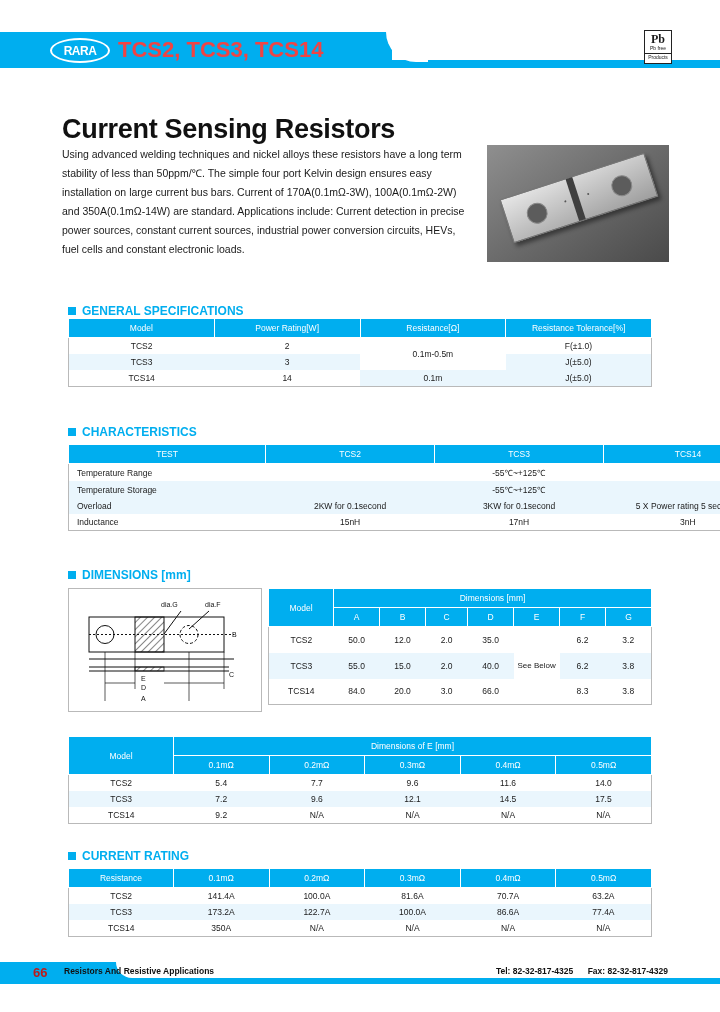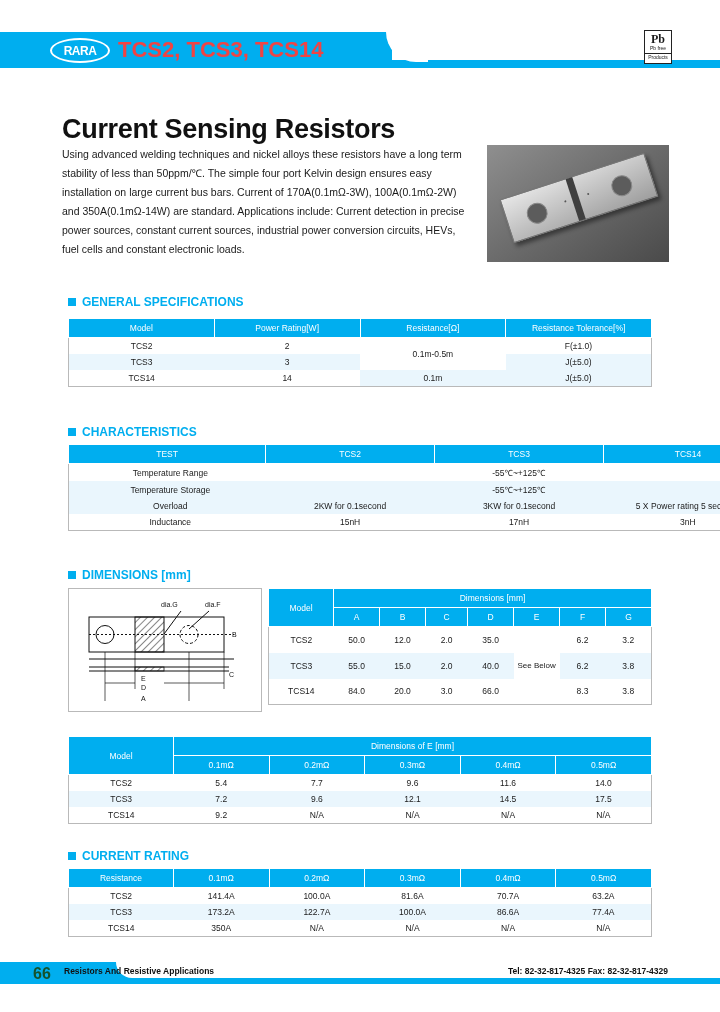--- a/index.html
+++ b/index.html
@@ -218,21 +218,21 @@
   }
   table.dt td {
     text-align: center;
     padding: 3px 2px;
     border: none;
     color: #1a1a1a;
     font-size: 8.5px;
   }
   table.dt tr.alt td { background: #eaf6fd; }
   table.dt { border: 1px solid #b9b9b9; }
-  table.dt td.left { text-align: center; padding-left: 8px; }
+  table.dt td.left { text-align: left; padding-left: 8px; }
 
   .tbl-gs { top: 318px; left: 68px; width: 584px; }
   .tbl-ch { top: 444px; left: 68px; width: 705px; }
   .tbl-dim { top: 588px; left: 268px; width: 384px; }
   .tbl-e { top: 736px; left: 68px; width: 584px; }
   .tbl-cr { top: 868px; left: 68px; width: 584px; }
 
   
   .tbl-ch td, .tbl-ch th { padding: 2px 2px; font-size: 8.5px; }
   .tbl-cr td, .tbl-cr th { padding: 2.5px 2px; }
@@ -264,41 +264,41 @@
     left: 116px;
     width: 604px;
     height: 16px;
     background: #ffffff;
     border-bottom-left-radius: 16px;
   }
   .footer-page {
     position: absolute;
     top: 965px;
     left: 33px;
-    color: #14532d;
-    font-size: 16px;
+    color: #b91c1c;
+    font-size: 13px;
     font-weight: bold;
   }
   .footer-label {
     position: absolute;
     top: 966px;
     left: 64px;
     font-size: 8.5px;
     font-weight: bold;
     color: #111;
   }
   .footer-contact {
     position: absolute;
     top: 966px;
     right: 52px;
     font-size: 8.5px;
     font-weight: bold;
     color: #111;
   }
-  .footer-contact span { }
+  .footer-contact span { margin-left: 12px; }
 </style>
 </head>
 <body>
 
 <div class="header-wrap">
   <div class="header-underline"></div>
   <div class="header-bar"></div>
   <div class="header-notch"></div>
   <div class="logo-ellipse">
     <span class="logo-text">RARA</span>
@@ -318,21 +318,21 @@
 <div class="photo">
   <div class="bar-body">
     <div class="bar-hole left"></div>
     <div class="bar-hole right"></div>
     <div class="bar-weld"></div>
     <div class="bar-dot" style="left:60px;"></div>
     <div class="bar-dot" style="left:84px;"></div>
   </div>
 </div>
 
-<div class="sec-head" style="top:295px; left:68px;">
+<div class="sec-head" style="top:304px; left:68px;">
   <span class="sq"></span>
   <span>GENERAL SPECIFICATIONS</span>
 </div>
 
 <table class="dt tbl-gs">
   <colgroup>
       <col style="width:25%">
       <col style="width:25%">
       <col style="width:25%">
       <col style="width:25%">

